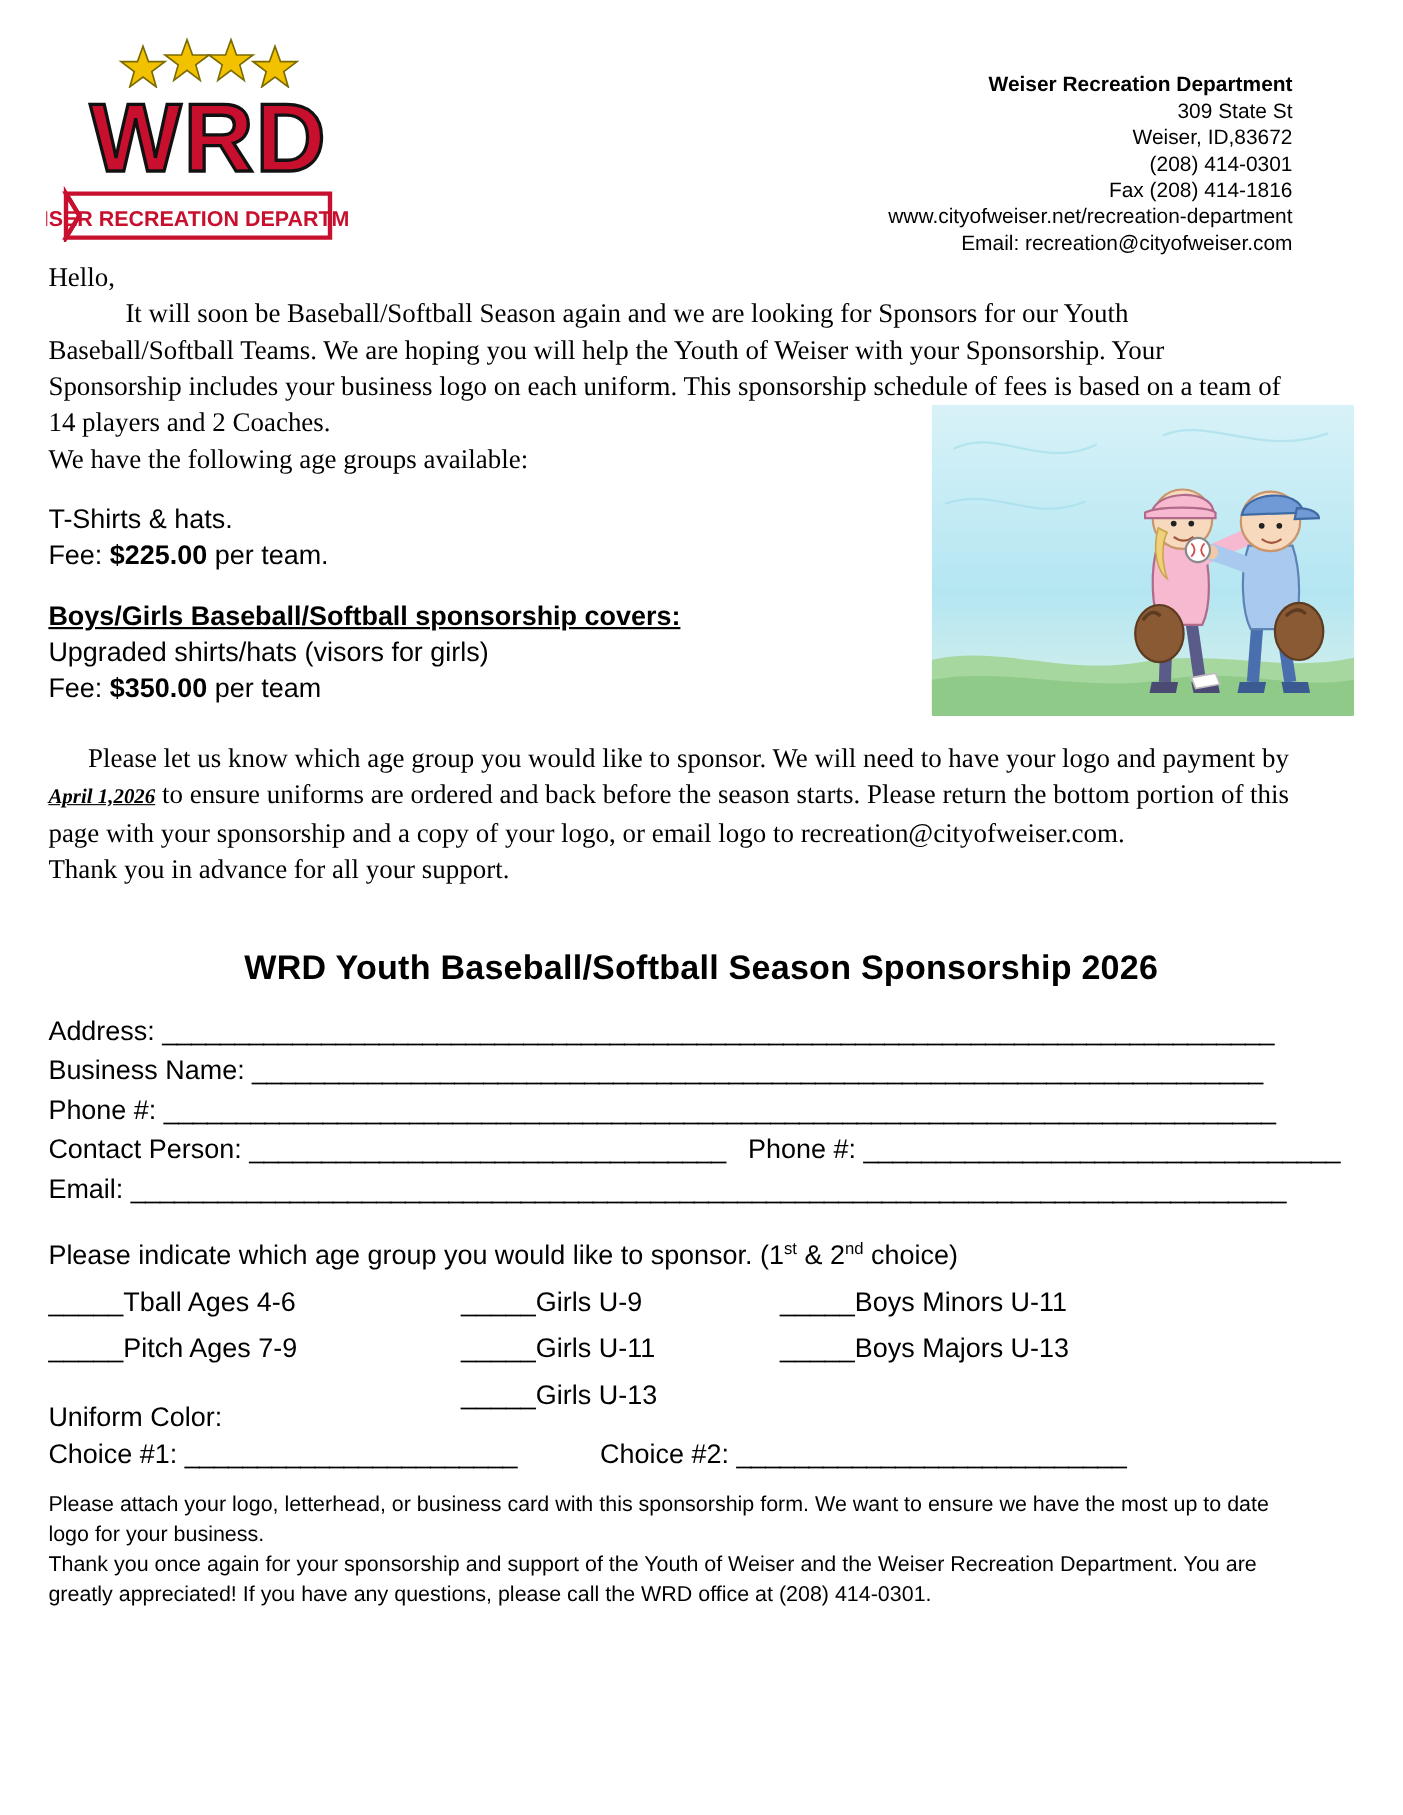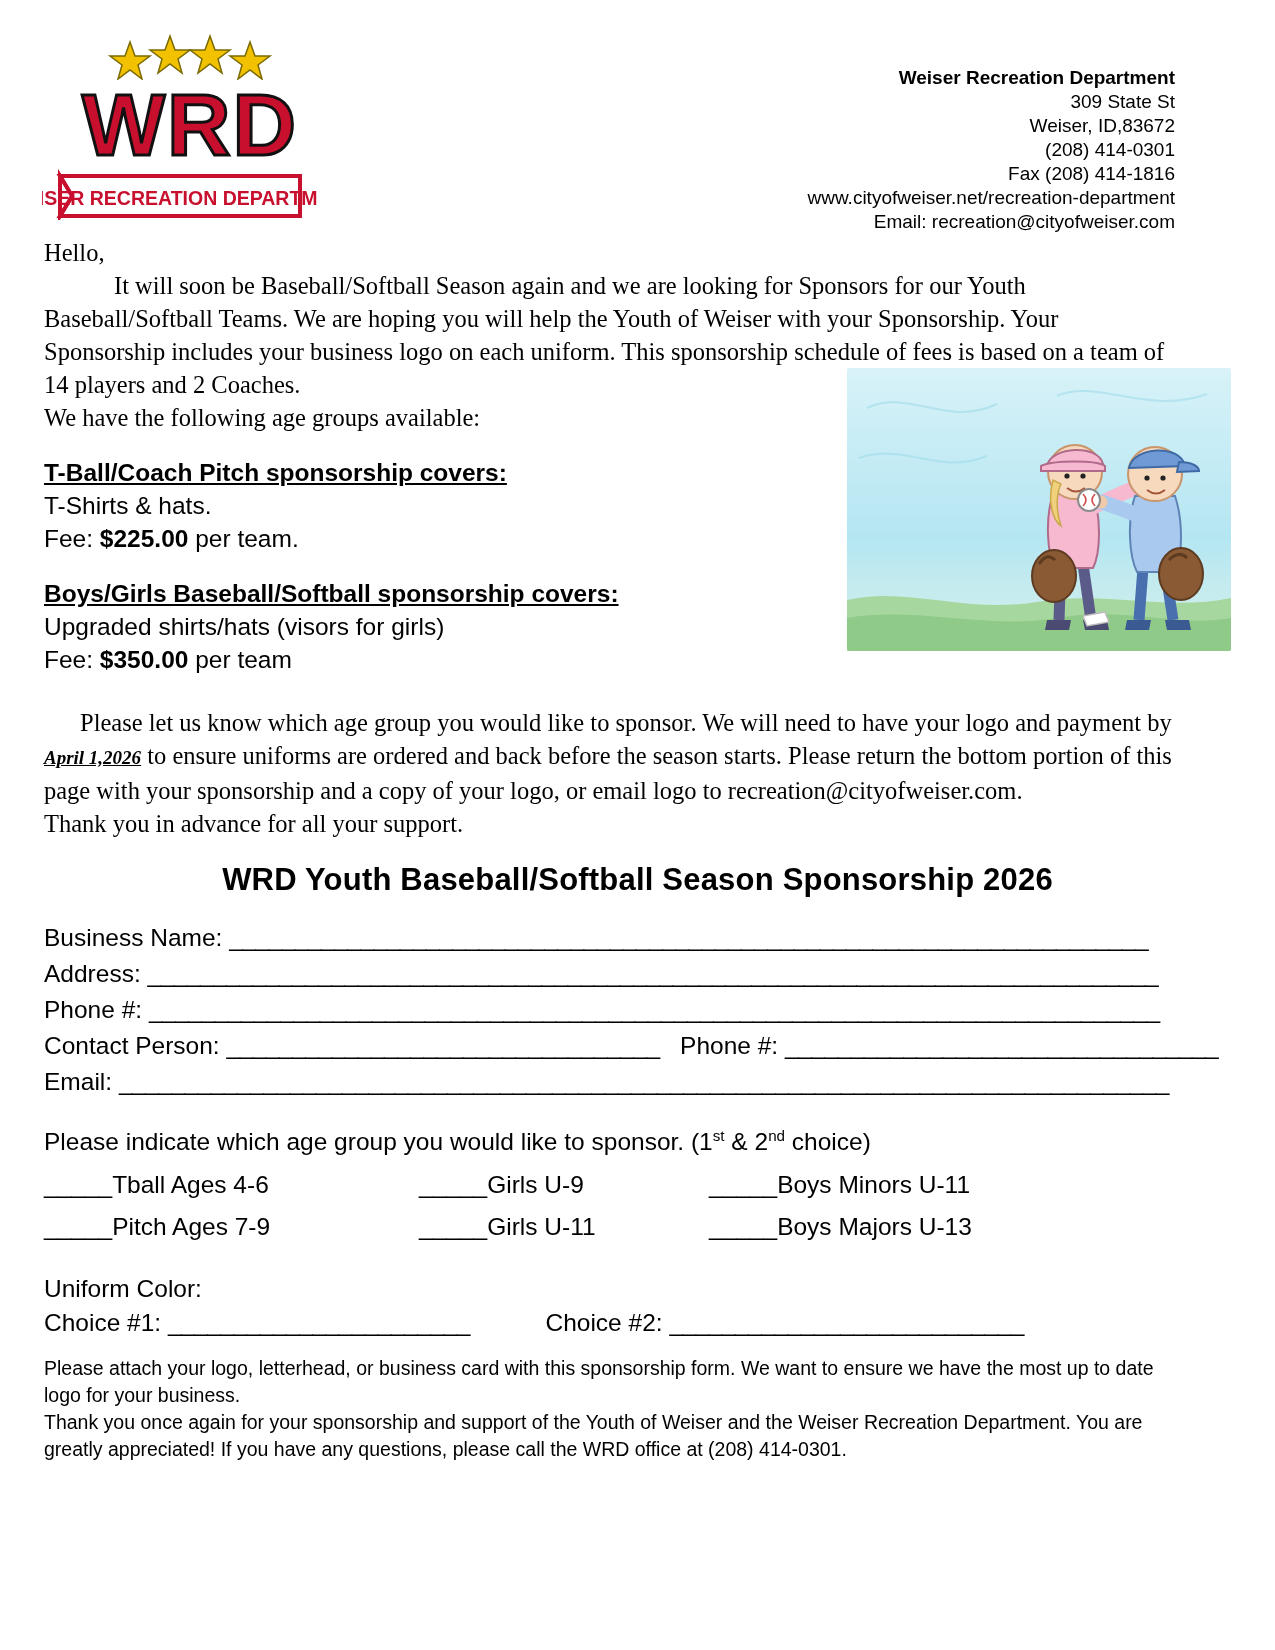--- a/index.html
+++ b/index.html
@@ -274,46 +274,45 @@
     </svg>
   </div>
 
   <div class="body-text">
     <p class="para block-a">Hello,</p>
     <p class="para block-a"><span class="indent"></span><span>It will soon be Baseball/Softball Season again and we are looking for Sponsors for our Youth Baseball/Softball Teams.  We are hoping you will help the Youth of Weiser with your Sponsorship.  Your Sponsorship includes your business logo on each uniform.  This sponsorship schedule of fees is based on a team of 14 players and 2 Coaches.</span></p>
     <p class="para block-a">We have the following age groups available:</p>
 
     <div class="gap"></div>
 
-    <p class="para block-b u-bold">T-Ball/Coach Pitch sponsorship covers:</p>
     <p class="para block-b">T-Shirts &amp; hats.</p>
     <p class="para block-b"><span>Fee: </span><span class="b">$225.00</span><span> per team.</span></p>
 
     <div class="gap"></div>
 
     <p class="para block-b u-bold">Boys/Girls Baseball/Softball sponsorship covers:</p>
     <p class="para block-b">Upgraded shirts/hats (visors for girls)</p>
     <p class="para block-b"><span>Fee: </span><span class="b">$350.00</span><span>&nbsp;</span><span>per team</span></p>
 
     <div class="gap" style="height:30px"></div>
 
     <p class="para block-a"><span class="indent" style="width:36px"></span><span>Please let us know which age group you would like to sponsor.  We will need to have your logo and payment by </span><span class="deadline">April 1,2026</span><span> to ensure uniforms are ordered and back before the season starts.  Please return the bottom portion of this page with your sponsorship and a copy of your logo, or email logo to recreation@cityofweiser.com.</span></p>
     <p class="para block-a">Thank you in advance for all your support.</p>
   </div>
 
   <div class="form-title">WRD Youth Baseball/Softball Season Sponsorship 2026</div>
 
   <div class="form-fields">
     <div class="fline">
+      <span>Address:</span>
+      <span class="rule">_____________________________________________________________________________</span>
+    </div>
+    <div class="fline">
       <span>Business Name:</span>
       <span class="rule">______________________________________________________________________</span>
-    </div>
-    <div class="fline">
-      <span>Address:</span>
-      <span class="rule">_____________________________________________________________________________</span>
     </div>
     <div class="fline">
       <span>Phone #:</span>
       <span class="rule">_____________________________________________________________________________</span>
     </div>
     <div class="fline">
       <span>Contact Person:</span>
       <span class="rule">_________________________________</span>
       <span>&nbsp;</span>
       <span>Phone #:</span>
@@ -346,20 +345,27 @@
       <tr>
         <td class="col1">
           <span>_____</span><span>Pitch Ages 7-9</span>
         </td>
         <td class="col2">
           <span>_____</span><span>Girls U-11</span>
         </td>
         <td class="col3">
           <span>_____</span><span>Boys Majors U-13</span>
         </td>
+      </tr>
+      <tr>
+        <td class="col1"></td>
+        <td class="col2">
+          <span>_____</span><span>Girls U-13</span>
+        </td>
+        <td class="col3"></td>
       </tr>
     </tbody>
       </table>
   </div>
 
   <div class="uniform">
     <div>Uniform Color:</div>
     <div class="choice-row">
       <span>Choice #1:</span>
       <span class="rule">_______________________</span>

